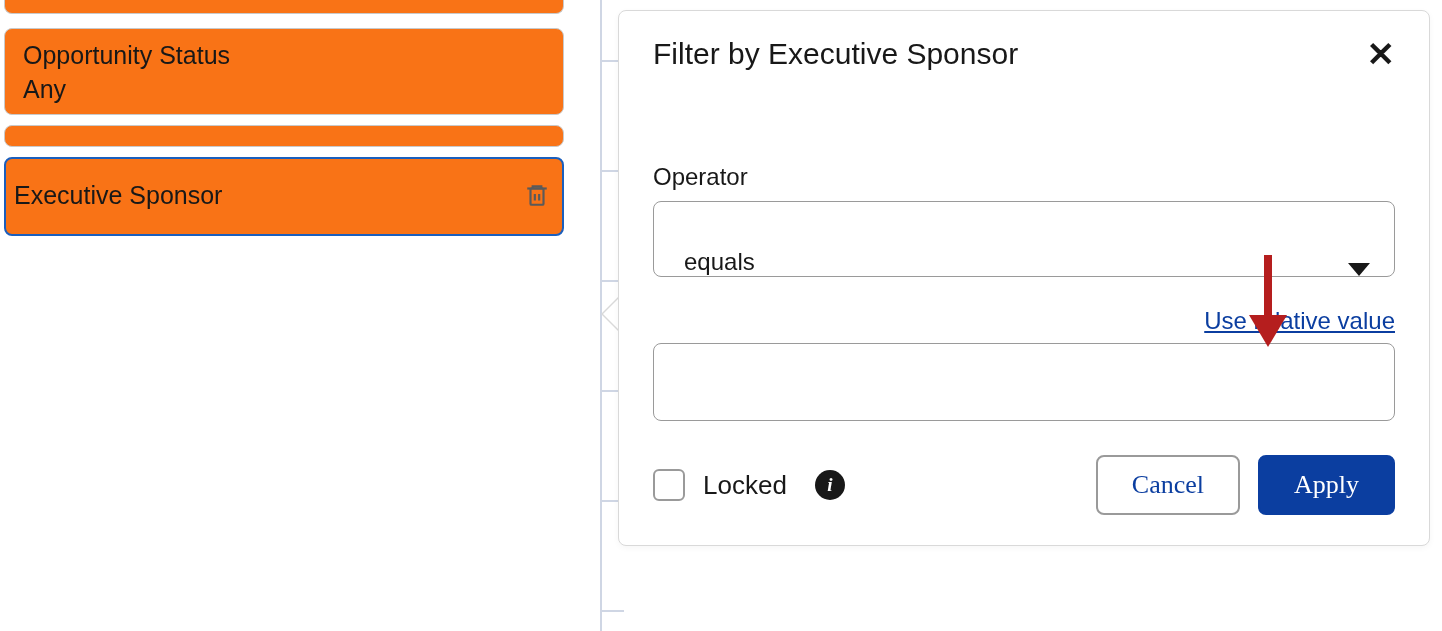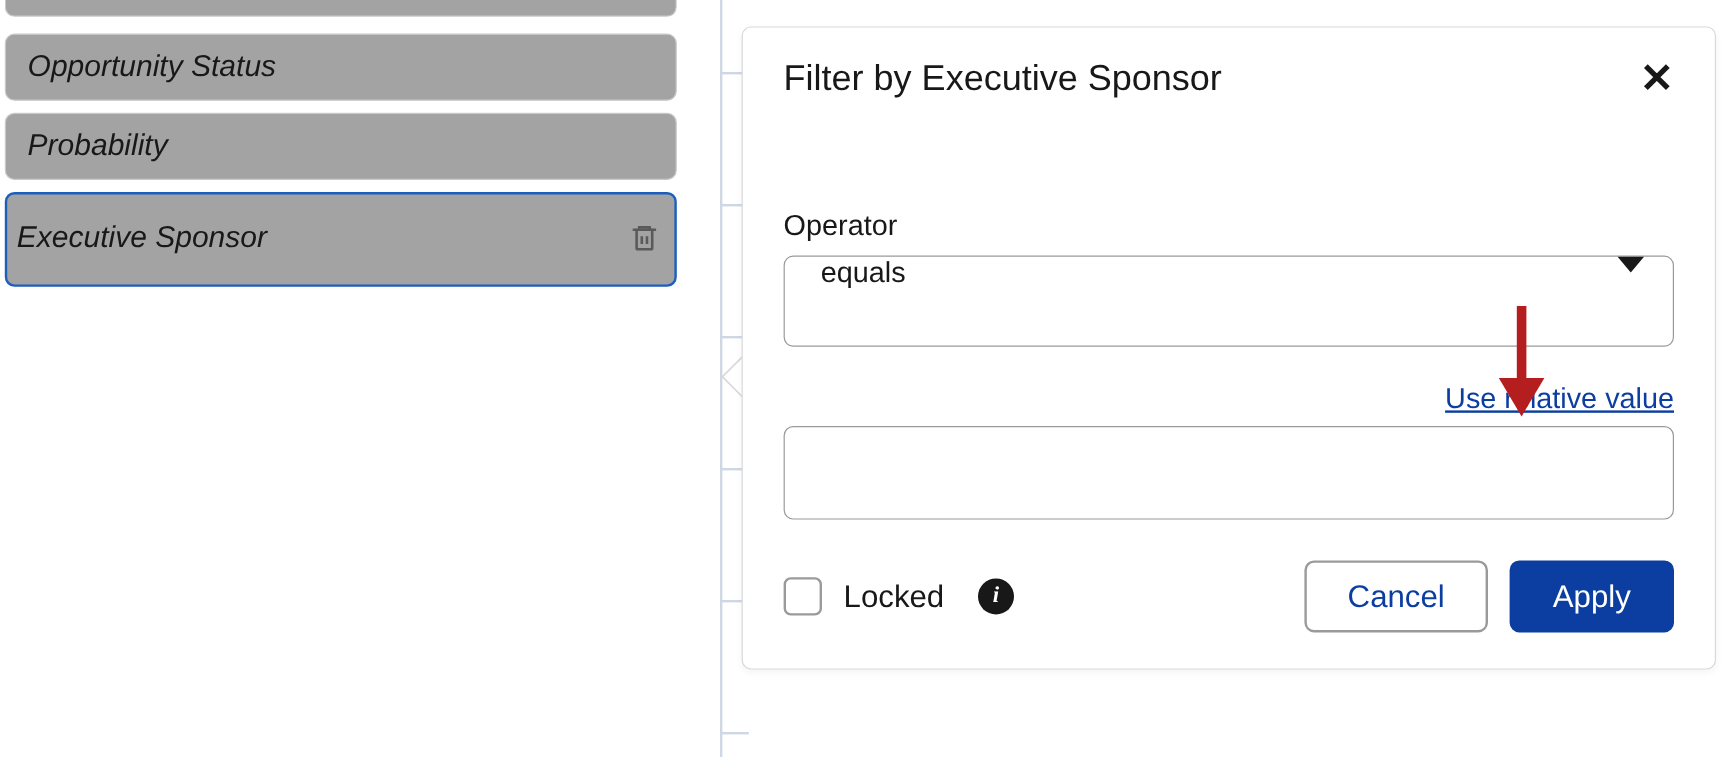--- a/index.html
+++ b/index.html
@@ -15,22 +15,21 @@
     position: absolute;
     left: 4px;
     top: 0;
     width: 560px;
   }
   .filter-card {
     border: 1px solid #c9c9c9;
     border-radius: 8px;
     padding: 10px 18px;
     margin-bottom: 10px;
-    background: #a3a3a3;
-    font-style: italic;
+    background: #f97316;
   }
   .filter-card.partial-top {
     border-top: none;
     border-top-left-radius: 0;
     border-top-right-radius: 0;
     height: 14px;
     padding: 0;
     margin-bottom: 14px;
   }
   .filter-card .title {
@@ -75,21 +74,21 @@
     position: absolute;
     left: 600px;
     width: 24px;
     height: 2px;
     background: #cfd6e4;
   }
 
   .popover {
     position: absolute;
     left: 618px;
-    top: 22px;
+    top: 10px;
     width: 812px;
     background: #fff;
     border: 1px solid #d9d9d9;
     border-radius: 8px;
     box-shadow: 0 2px 6px rgba(0,0,0,0.04);
     padding: 26px 34px 30px 34px;
   }
   .popover-pointer {
     position: absolute;
     left: 601px;
@@ -132,21 +131,21 @@
     font-size: 24px;
     color: #181818;
     margin-bottom: 10px;
   }
   .select {
     width: 100%;
     border: 1px solid #9a9a9a;
     border-radius: 8px;
     height: 76px;
     display: flex;
-    align-items: flex-start;
+    align-items: flex-end;
     justify-content: space-between;
     padding: 0 24px 0 30px;
     background: #fff;
     cursor: pointer;
   }
   .select .sel-text { font-size: 24px; color: #181818; }
   .select .caret {
     width: 0; height: 0;
     border-left: 11px solid transparent;
     border-right: 11px solid transparent;
@@ -210,20 +209,21 @@
     cursor: pointer;
     margin-left: 10px;
   }
   .btn-row { display: flex; gap: 18px; }
   .btn {
     height: 60px;
     padding: 0 34px;
     border-radius: 8px;
     font-size: 26px;
     cursor: pointer;
+    font-family: Liberation Serif, serif;
   }
   .btn-cancel {
     background: #fff;
     border: 2px solid #9a9a9a;
     color: #0b3ea0;
   }
   .btn-apply {
     background: #0b3ea0;
     border: 2px solid #0b3ea0;
     color: #fff;
@@ -262,24 +262,24 @@
 <div class="tick" style="top:280px"></div>
 <div class="tick" style="top:390px"></div>
 <div class="tick" style="top:500px"></div>
 <div class="tick" style="top:610px"></div>
 
 <div class="sidebar">
   <div class="filter-card partial-top"></div>
 
   <div class="filter-card">
     <div class="title">Opportunity Status</div>
+    <div class="value">Any</div>
   </div>
 
   <div class="filter-card">
-    <div class="title">Probability</div>
   </div>
 
   <div class="filter-card selected">
     <div class="title">Executive Sponsor</div>
     <button class="trash-btn">
       <span>
         <svg viewBox="0 0 24 24" fill="none" stroke="#5a5a5a" stroke-width="2">
           <path d="M3 6h18"></path>
           <path d="M8 6V4h8v2"></path>
           <rect x="6" y="6" width="12" height="15" rx="1"></rect>

